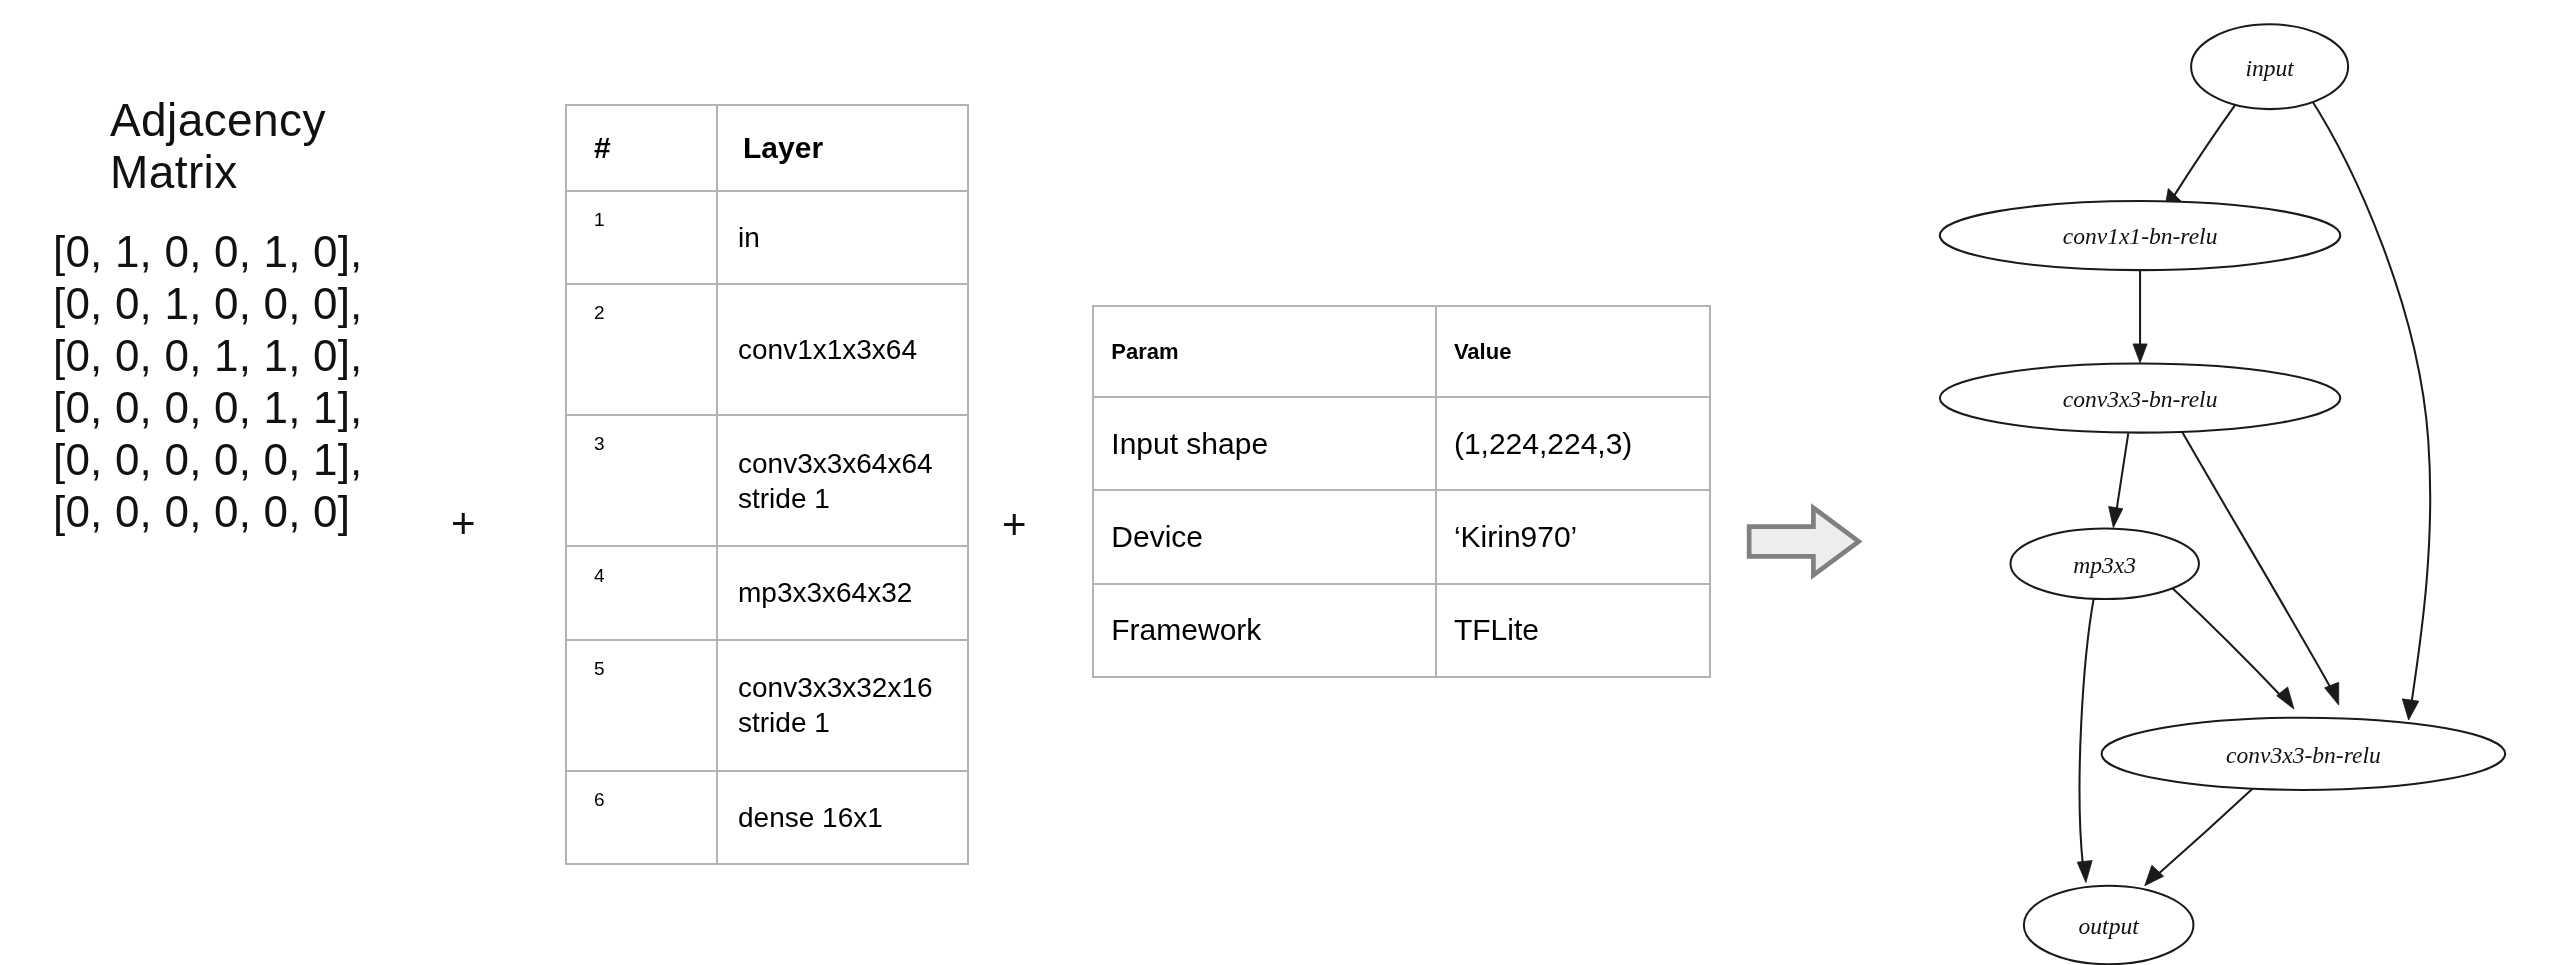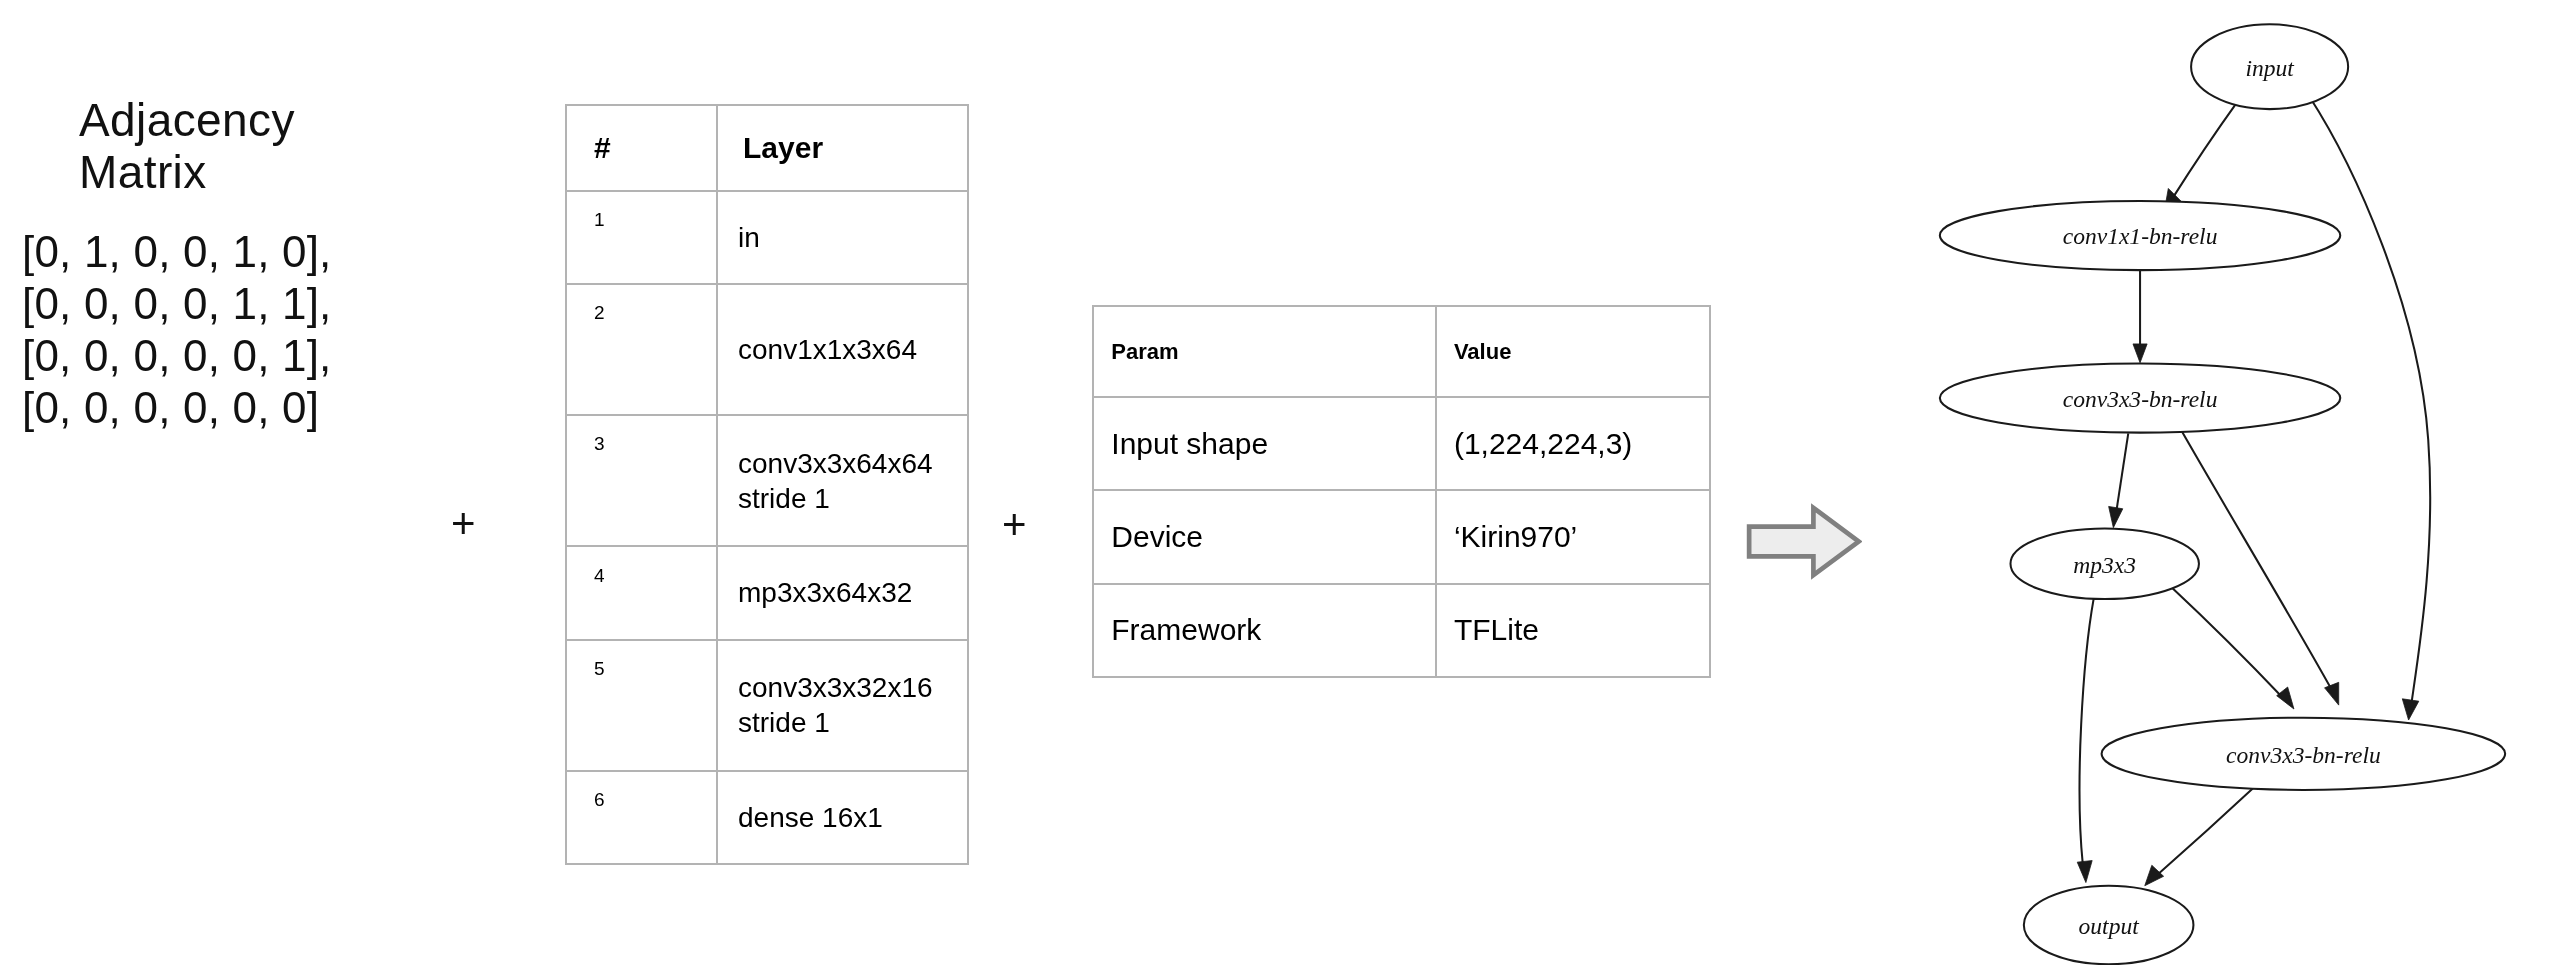--- a/index.html
+++ b/index.html
@@ -12,23 +12,24 @@
     height: 965px;
     position: relative;
     overflow: hidden;
     font-family: "Liberation Sans", sans-serif;
     color: #000000;
   }
 
   
   #adjacency-block {
     position: absolute;
-    left: 8px;
+    left: 0px;
     top: 94px;
     width: 487px;
+    padding-left: 39px;
   }
   #adjacency-title {
     font-size: 46px;
     line-height: 52px;
     color: #111111;
     padding-left: 71px;
     white-space: pre-line;
     letter-spacing: 0.4px;
   }
   #adjacency-rows {
@@ -160,20 +161,22 @@
   .arrow-head { fill: #1a1a1a; stroke: #1a1a1a; stroke-width: 1; }
 </style>
 </head>
 <body>
 
 <div id="adjacency-block">
   <div id="adjacency-title">Adjacency
 Matrix</div>
   <div id="adjacency-rows">
     <div class="matrix-row">[0, 1, 0, 0, 1, 0],</div>
+    <div class="matrix-row">[0, 0, 1, 0, 0, 0],</div>
+    <div class="matrix-row">[0, 0, 0, 1, 1, 0],</div>
     <div class="matrix-row">[0, 0, 0, 0, 1, 1],</div>
     <div class="matrix-row">[0, 0, 0, 0, 0, 1],</div>
     <div class="matrix-row">[0, 0, 0, 0, 0, 0]</div>
   </div>
 </div>
 
 <div class="plus-sign" id="plus-1">+</div>
 <div class="plus-sign" id="plus-2">+</div>
 
 <table class="data-table" id="layer-table">

